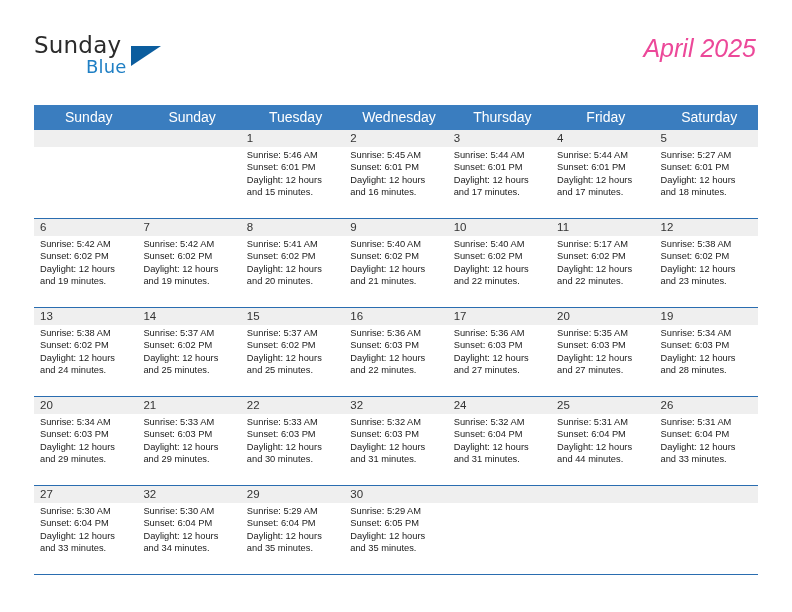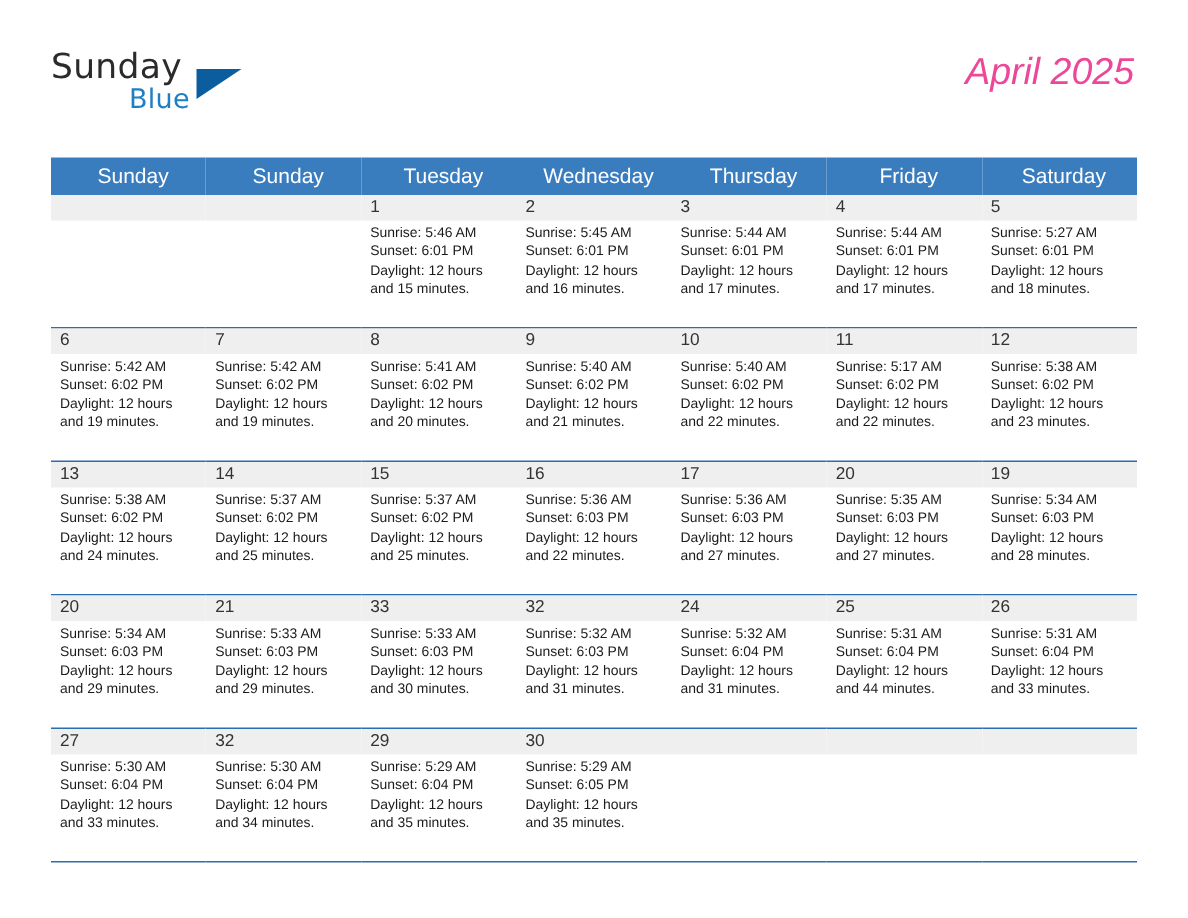--- a/index.html
+++ b/index.html
@@ -417,21 +417,21 @@
               <div class="info">
                 <div>Sunrise: 5:33 AM</div>
                 <div>Sunset: 6:03 PM</div>
                 <div>Daylight: 12 hours</div>
                 <div>and 29 minutes.</div>
               </div>
             </div>
           </td>
           <td>
             <div class="cell-inner">
-              <div class="daynum">33</div>
+              <div class="daynum">22</div>
               <div class="info">
                 <div>Sunrise: 5:33 AM</div>
                 <div>Sunset: 6:03 PM</div>
                 <div>Daylight: 12 hours</div>
                 <div>and 30 minutes.</div>
               </div>
             </div>
           </td>
           <td>
             <div class="cell-inner">

